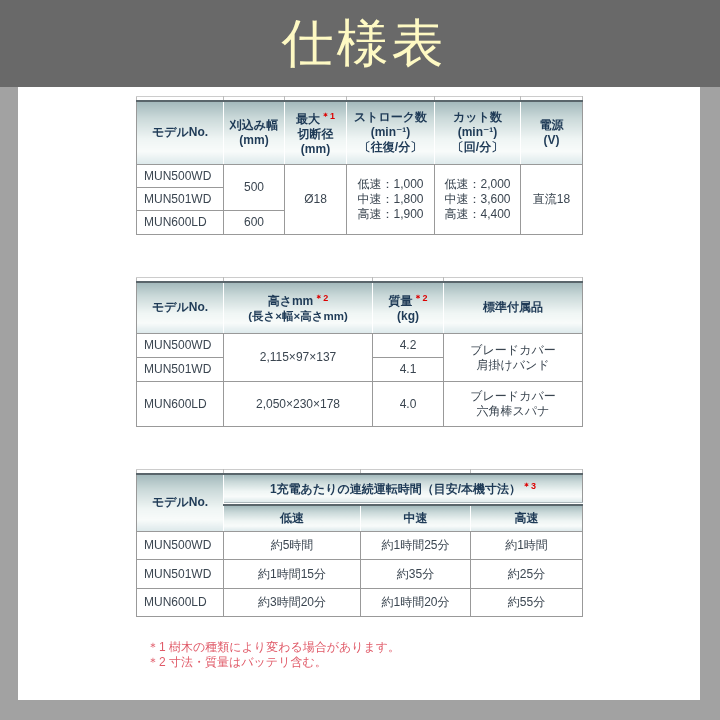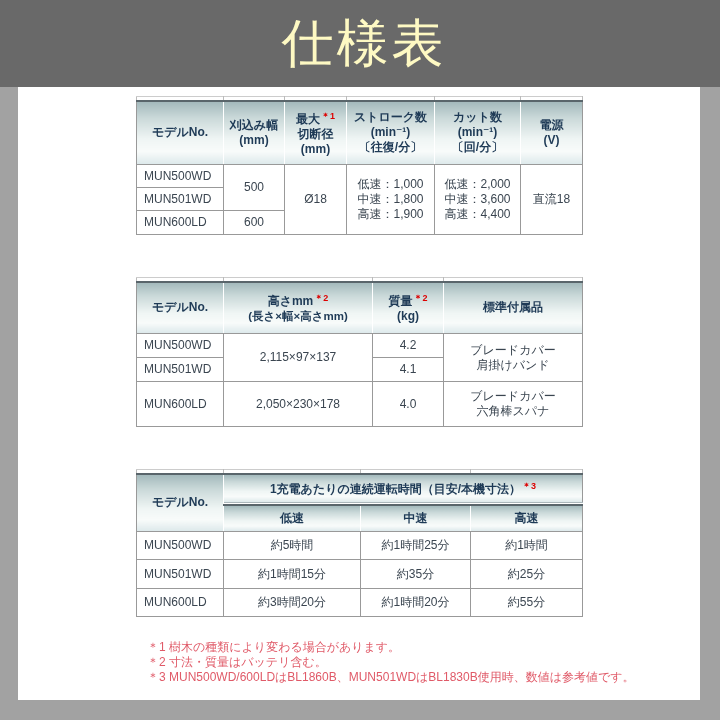--- a/index.html
+++ b/index.html
@@ -224,16 +224,15 @@
       <td>約3時間20分</td>
       <td>約1時間20分</td>
       <td>約55分</td>
     </tr>
   </tbody>
     </table>
 
   <div class="footnotes">
     <div>＊1 樹木の種類により変わる場合があります。</div>
     <div>＊2 寸法・質量はバッテリ含む。</div>
-    <div>＊3 MUN500WD/600LDはBL1860B、MUN501WDはBL1830B使用時、数値は参考値です。</div>
   </div>
 
 </div>
 
 </body></html>

